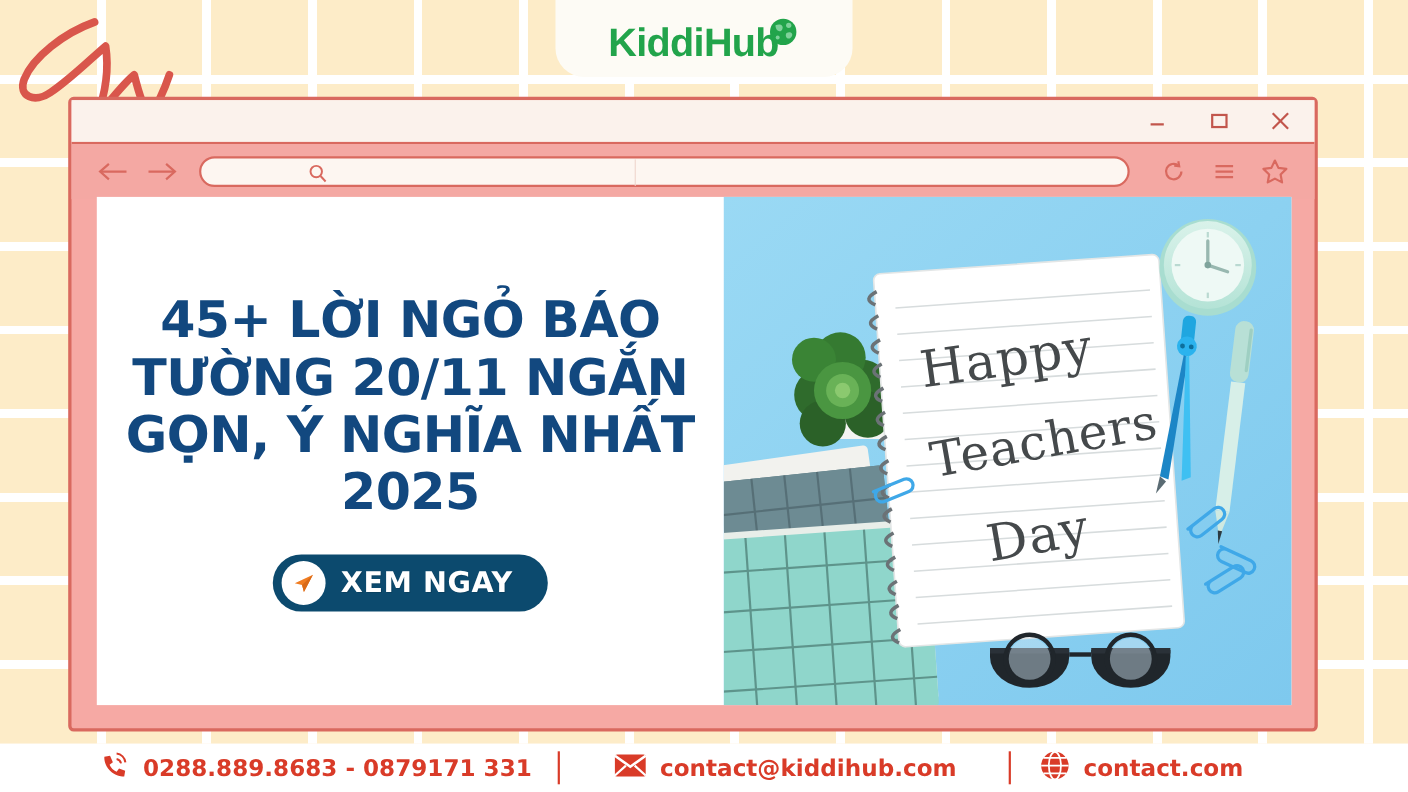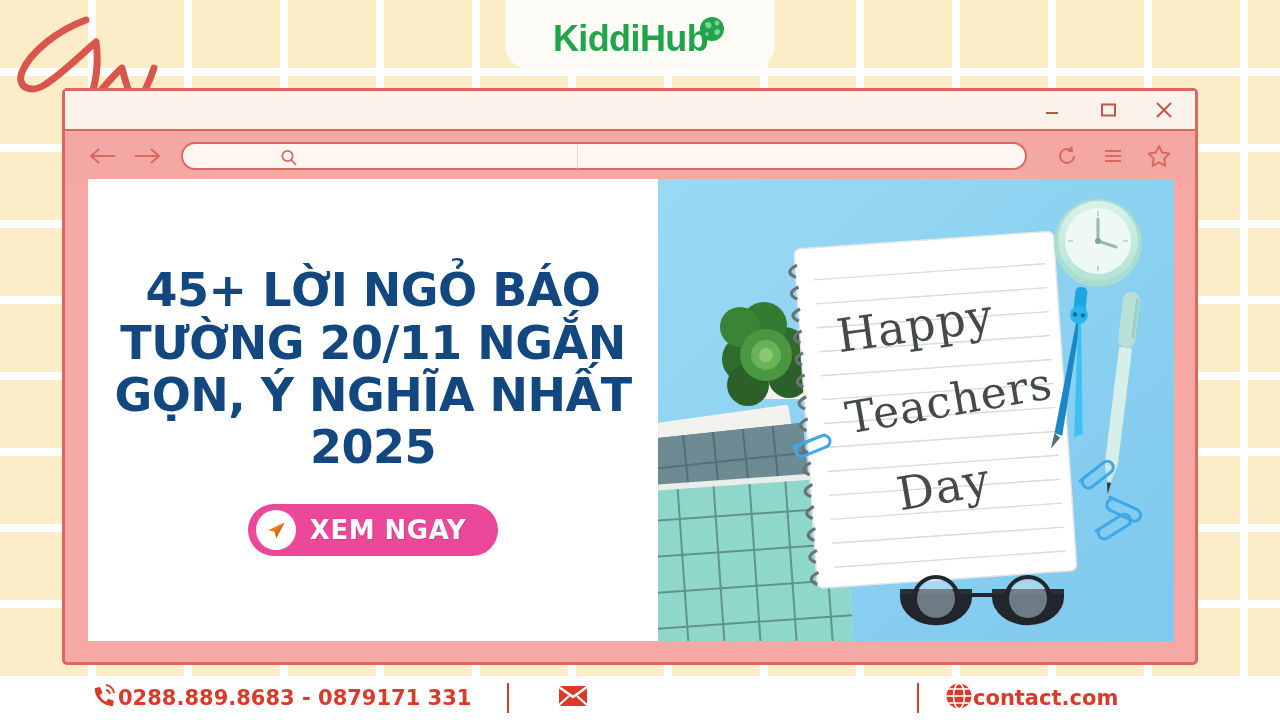--- a/index.html
+++ b/index.html
@@ -87,21 +87,21 @@
   #content-left{
     width:570px; height:100%; display:flex; flex-direction:column;
     align-items:center; justify-content:center; padding:0 14px;
   }
   #headline{
     font-size:46px; line-height:1.14; font-weight:800; color:#12487f;
     text-align:center; letter-spacing:-0.5px; text-transform:uppercase;
     font-family:"DejaVu Sans", sans-serif;
   }
   #cta-button{
-    margin-top:30px; height:52px; background:#ec4899; border-radius:26px;
+    margin-top:30px; height:52px; background:#0c4a6e; border-radius:26px;
     display:flex; align-items:center; padding:0 32px 0 8px; gap:14px;
     cursor:pointer; border:none;
   }
   #cta-circle{
     width:40px;height:40px;border-radius:50%;background:#ffffff;
     display:flex;align-items:center;justify-content:center;flex:0 0 auto;
   }
   #cta-label{
     font-size:26px;font-weight:800;color:#ffffff;letter-spacing:0.5px;
     font-family:"DejaVu Sans", sans-serif; text-shadow:1px 1px 0 rgba(0,0,0,.12);
@@ -112,21 +112,21 @@
     width:516px; height:462px; position:relative; overflow:hidden;
     background:#8fd3f2;
   }
   #photo-inner{ position:absolute; inset:0; }
 
   
   #footer{
     position:absolute; left:0; top:676px; width:1280px; height:44px;
     display:flex; align-items:center;
   }
-  .f-item{ display:flex; align-items:center; }
+  .f-item{ display:flex; align-items:center; gap:12px; }
   .f-text{ font-size:21px; font-weight:700; color:#d93b28; font-family:"DejaVu Sans", sans-serif; }
   #f-phone{ position:absolute; left:88px; }
   #f-mail{ position:absolute; left:558px; }
   #f-web{ position:absolute; left:945px; }
   .f-div{ position:absolute; width:2px; height:30px; background:#d93b28; top:7px; }
   #f-div1{ left:507px; }
   #f-div2{ left:917px; }
 </style>
 </head>
 <body>
@@ -405,20 +405,21 @@
   <div class="f-div" id="f-div1"></div>
 
   <div class="f-item" id="f-mail">
     <span>
       <svg width="30" height="24" viewBox="0 0 30 24">
         <rect x="1" y="2" width="28" height="20" rx="2" fill="#d93b28"></rect>
         <path d="M1 3 L15 13 L29 3" fill="none" stroke="#ffffff" stroke-width="2.4"></path>
         <path d="M1 21 L11 12 M29 21 L19 12" fill="none" stroke="#ffffff" stroke-width="2"></path>
       </svg>
     </span>
+    <span class="f-text">contact@kiddihub.com</span>
   </div>
 
   <div class="f-div" id="f-div2"></div>
 
   <div class="f-item" id="f-web">
     <span>
       <svg width="28" height="28" viewBox="0 0 28 28">
         <circle cx="14" cy="14" r="12.5" fill="#d93b28"></circle>
         <g stroke="#ffffff" stroke-width="1.6" fill="none">
           <ellipse cx="14" cy="14" rx="5.5" ry="12.5"></ellipse>

